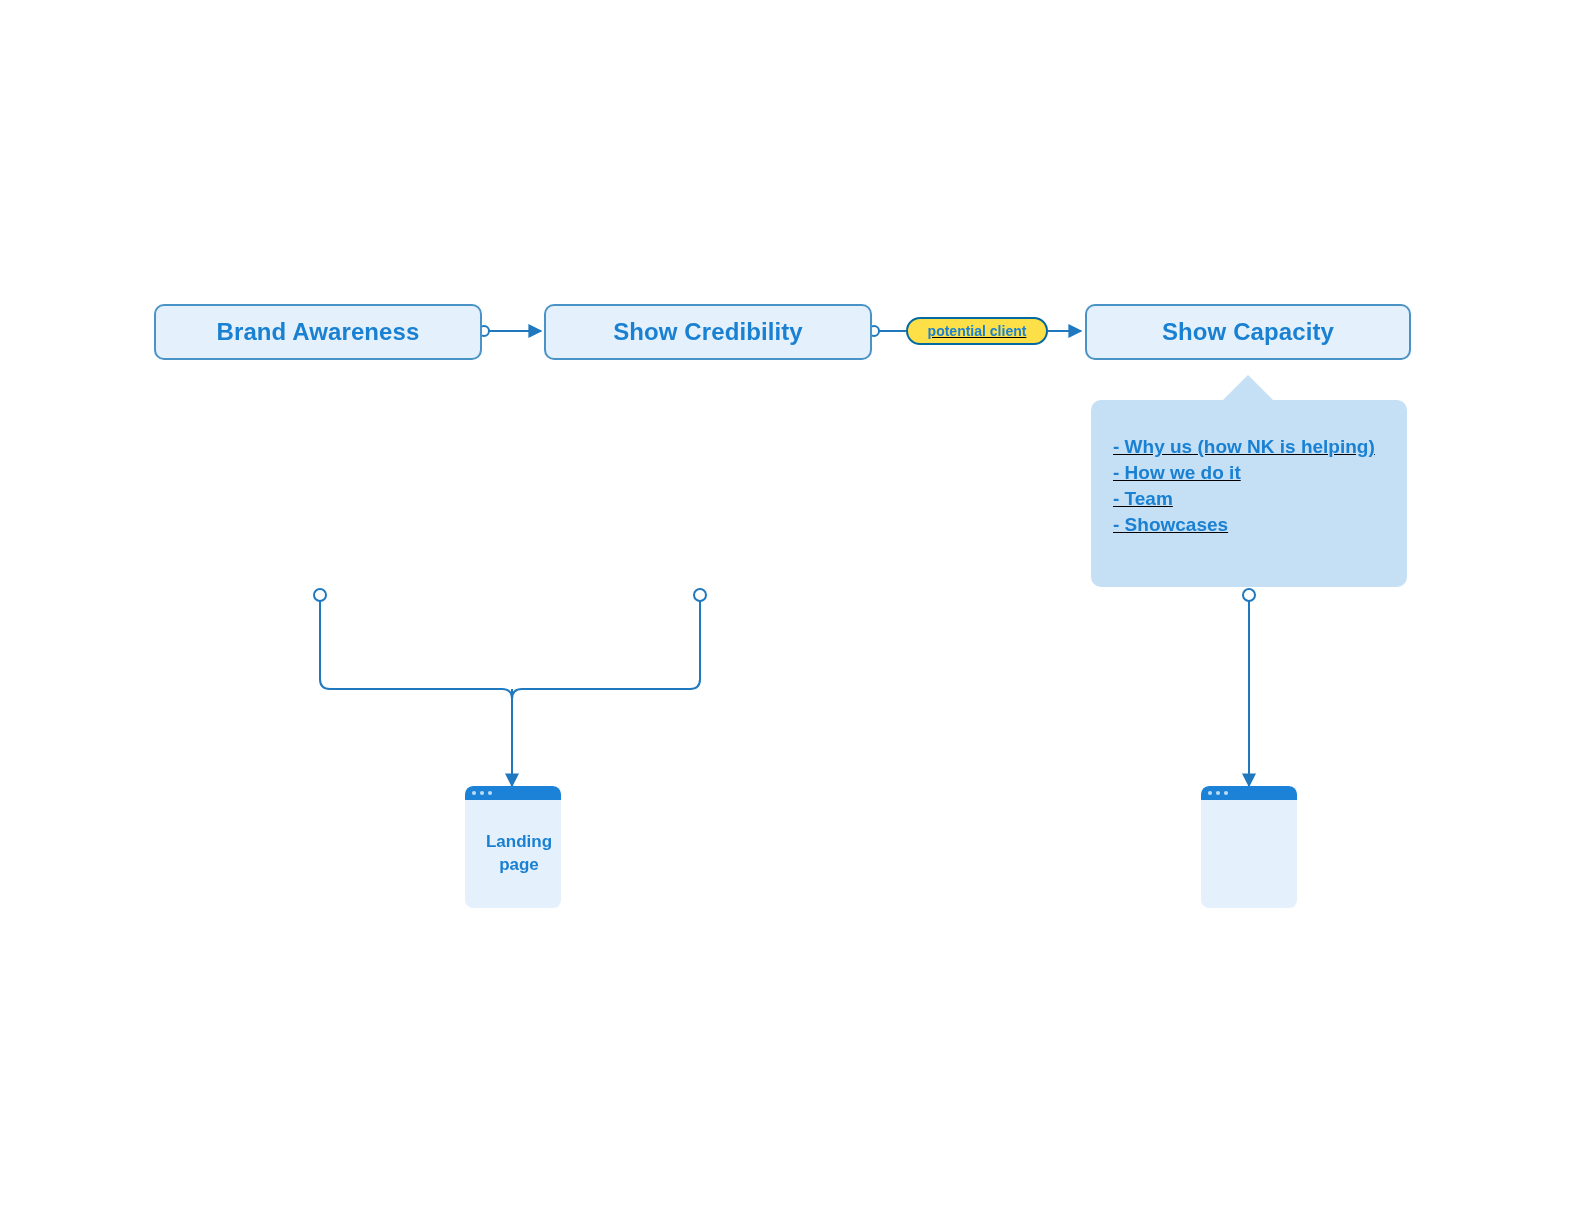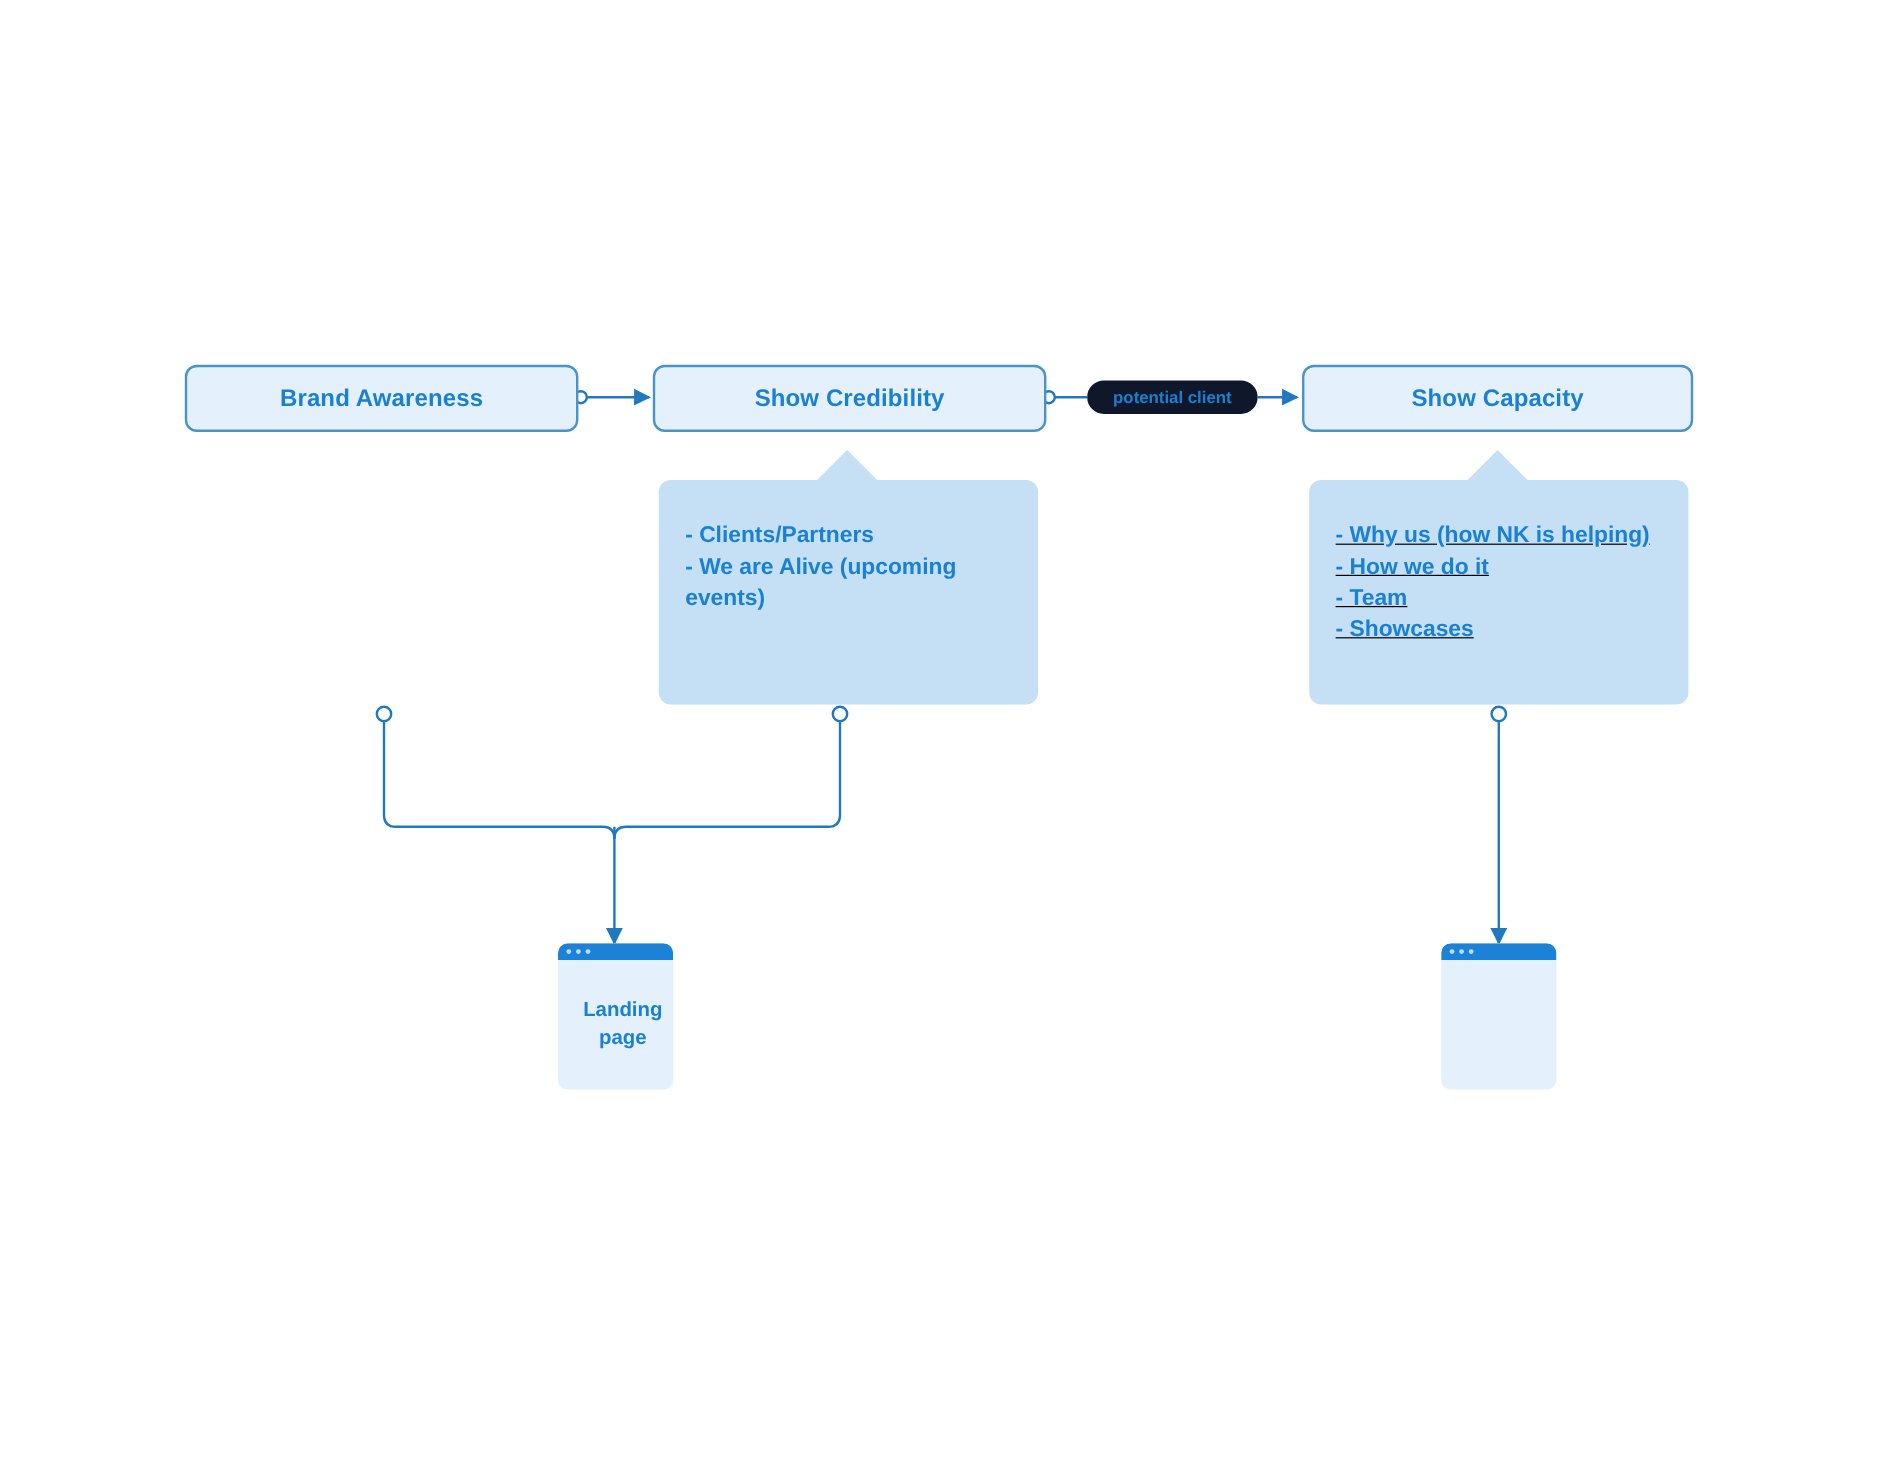--- a/index.html
+++ b/index.html
@@ -36,21 +36,21 @@
     position: absolute;
     box-sizing: border-box;
     background: #e4f1fc;
     border: 2px solid #4a93c6;
     border-radius: 10px;
     display: flex;
     align-items: center;
     justify-content: center;
   }
   .goal-box .goal-label {
-    font-size: 20px;
+    font-size: 24px;
     font-weight: bold;
     color: #1a80d2;
     letter-spacing: 0.1px;
   }
 
   
   .note {
     position: absolute;
   }
   .note-body {
@@ -77,26 +77,27 @@
     font-weight: bold;
     line-height: 1.37;
     color: #1a80d2;
     white-space: pre-line;
   }
 
   
   .pill {
     position: absolute;
     box-sizing: border-box;
-    background: #0f172a;
-    border: 2px solid #0f172a;
+    background: #fde047;
+    border: 2px solid #0369a1;
     border-radius: 14px;
     display: flex;
     align-items: center;
     justify-content: center;
+    text-decoration: underline;
   }
   .pill-label {
     font-size: 14px;
     font-weight: bold;
     color: #1a80d2;
   }
 
   
   .page-node {
     position: absolute;
@@ -193,27 +194,20 @@
 
   <div class="goal-box" style="left:544px; top:304px; width:328px; height:56px;">
     <span class="goal-label">Show Credibility</span>
   </div>
 
   <div class="pill" style="left:906px; top:317px; width:142px; height:28px;">
     <span class="pill-label">potential client</span>
   </div>
 
 
-  <div class="note" style="left:549px; top:375px; width:316px; height:212px;">
-    <div class="note-tail" style="left:131px;"></div>
-    <div class="note-body" style="height:187px;">
-      <div class="note-text">- Clients/Partners
-- We are Alive (upcoming events)</div>
-    </div>
-  </div>
 
   <div class="note" style="left:1091px; top:375px; width:316px; height:212px;">
     <div class="note-tail" style="left:131px;"></div>
     <div class="note-body" style="height:187px;text-decoration:underline;">
       <div class="note-text">- Why us (how NK is helping)
 - How we do it
 - Team
 - Showcases</div>
     </div>
   </div>

